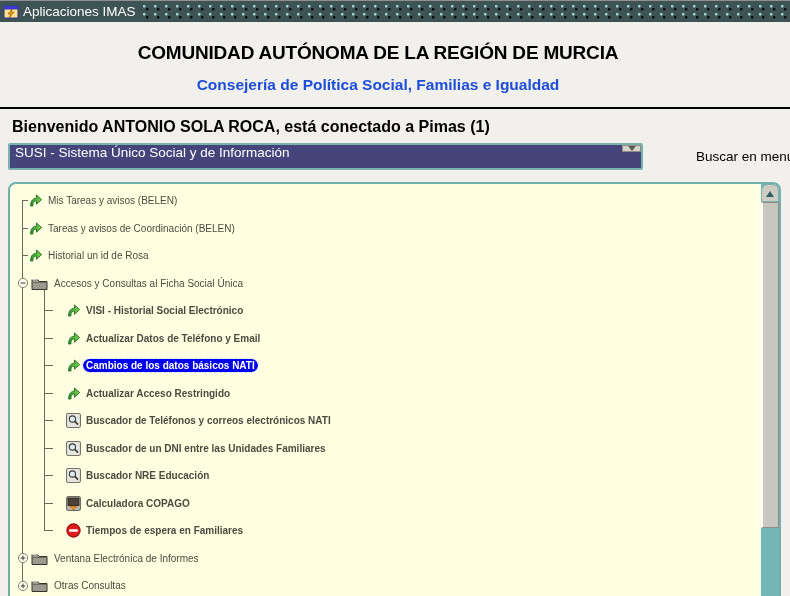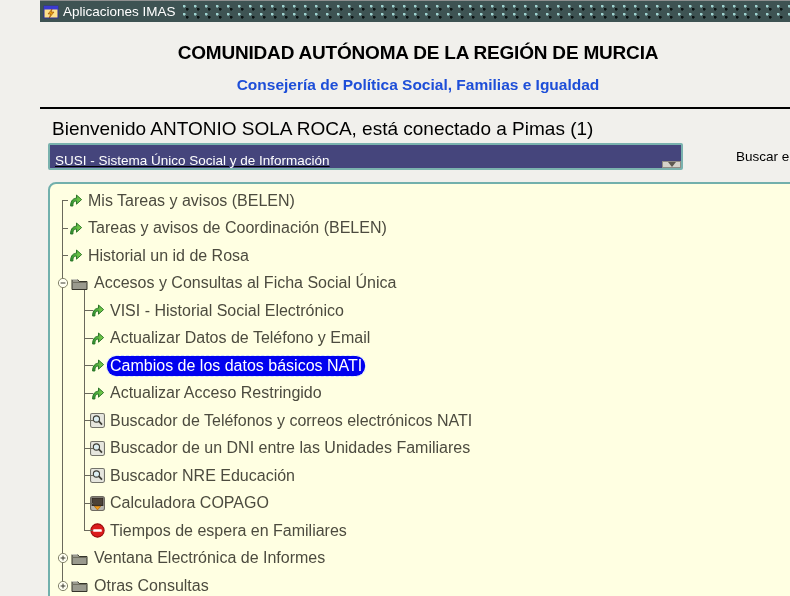--- a/index.html
+++ b/index.html
@@ -4,21 +4,21 @@
 <style>
   * { box-sizing: border-box; }
   html, body {
     margin: 0; padding: 0;
     width: 790px; height: 596px;
     overflow: hidden;
     background: #f1f0ec;
     font-family: "Liberation Sans", sans-serif;
     position: relative;
   }
-  .stage { position: absolute; inset: 0; width: 672px; height: 596px; margin-left: 40px; }
+  .stage { position: absolute; inset: 0; width: 672px; height: 596px; }
 
   
   .titlebar {
     position: absolute; top: 0; left: 0; width: 790px; height: 22px;
     background: #3e5353;
     border-top: 1px solid #8f8f8f;
     display: flex; align-items: center;
     padding-left: 3px;
   }
   .titlebar .app-ic { width: 16px; height: 16px; flex: none; }
@@ -41,29 +41,29 @@
     letter-spacing: -0.2px;
   }
   .h2 {
     position: absolute; top: 76px; left: 0; width: 756px;
     text-align: center; font-size: 15.5px; font-weight: bold; color: #1d4ed8;
   }
   .rule { position: absolute; top: 107px; left: 0; width: 790px; height: 2px; background: #000; }
 
   .welcome {
     position: absolute; top: 118px; left: 12px;
-    font-size: 19px; font-weight: normal; color: #000;
+    font-size: 16px; font-weight: bold; color: #000;
   }
 
   
   .app-select {
     position: absolute; top: 143px; left: 8px; width: 635px; height: 27px;
     border: 2px solid #7ab2ae; border-radius: 2px;
     background: #45457c;
-    display: flex; align-items: flex-end; text-decoration: underline;
+    display: flex; align-items: flex-start;
   }
   .app-select .val {
     flex: 1; color: #fff; font-size: 13.5px;
     display: flex; align-items: center; padding-left: 5px;
     white-space: nowrap; overflow: hidden;
   }
   .app-select .dd-btn {
     width: 19px; flex: none; background: #d6d2ca;
     border: 1px solid #918d85;
     display: flex; align-items: center; justify-content: center;
@@ -89,35 +89,35 @@
     position: absolute; top: 0; left: 0; right: 22px; bottom: 0;
     padding-top: 3px;
   }
   .vline { position: absolute; border-left: 1px solid #6a695c; }
   .vline-root  { left: 12px; top: 17px;  height: 385px; }
   .vline-child { left: 34px; top: 106px; height: 241px; }
 
   .row {
     position: relative; height: 27.5px;
     display: flex; align-items: center;
-    font-size: 16px; color: #4c4b3f; white-space: nowrap;
+    font-size: 10px; color: #4c4b3f; white-space: nowrap;
     cursor: default;
   }
   .row .ic  { width: 15px; height: 15px; flex: none; margin-right: 2px; }
   .row .tg  { width: 12px; height: 12px; flex: none; margin-right: 2px; z-index: 1; }
   .row .fic { width: 17px; height: 15px; flex: none; margin-right: 3px; }
   .row .lbl { padding: 1px 3px; }
 
   .lvl1.leaf { padding-left: 18px; }
   .lvl1.leaf::before {
     content: ""; position: absolute; left: 12px; top: 13px; width: 6px;
     border-top: 1px solid #6a695c;
   }
   .lvl1.branch { padding-left: 7px; }
-  .lvl2 { padding-left: 40px; }
+  .lvl2 { padding-left: 56px; font-weight: bold; }
   .lvl2::before {
     content: ""; position: absolute; left: 34px; top: 13px; width: 9px;
     border-top: 1px solid #6a695c;
   }
 
   .row.sel .lbl {
     background: #0101ef; color: #ffffff;
     outline: 1px dashed #cfe0ff; outline-offset: 0; border-radius: 9px;
   }
 

